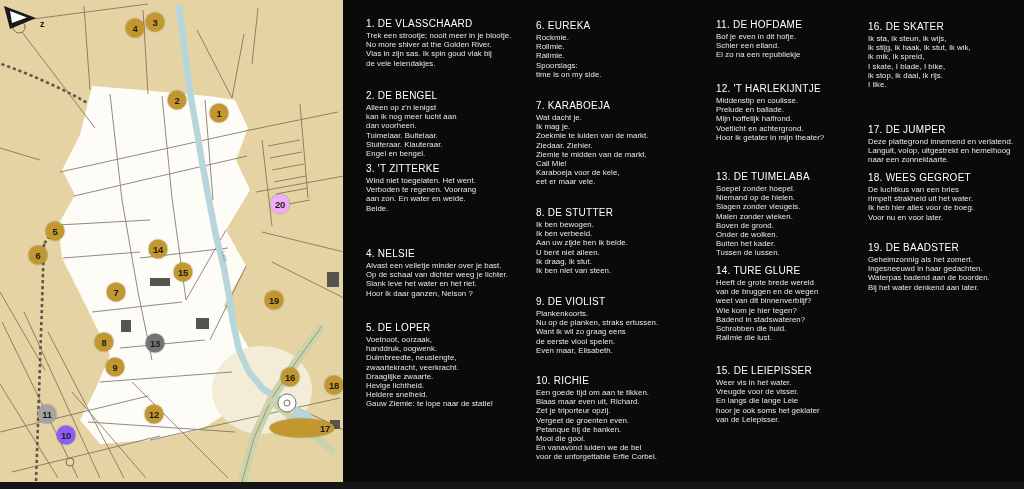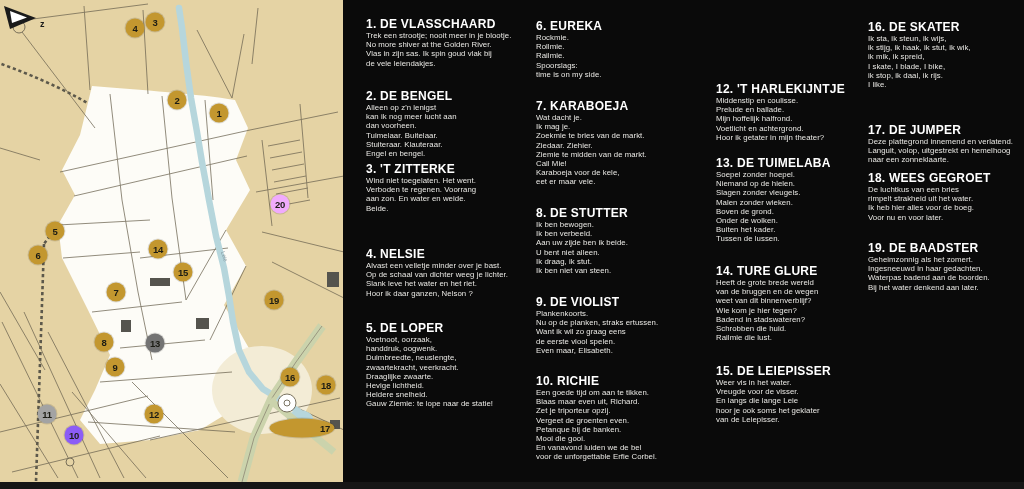--- a/index.html
+++ b/index.html
@@ -12,21 +12,21 @@
   .marker{position:absolute;width:19px;height:19px;border-radius:50%;
           transform:translate(-50%,-50%);display:flex;align-items:center;justify-content:center;
           font-weight:bold;font-size:9.5px;letter-spacing:-0.3px;
           box-shadow:0 0 0 1px rgba(0,0,0,0.12);}
   #compass{position:absolute;left:280px;top:4px;width:52px;height:34px;}
 
   
   #panel{position:absolute;left:343px;top:0;width:681px;height:489px;background:#0a0a0a;}
   .poem-col{position:absolute;top:0;width:168px;height:482px;}
   .poem{position:absolute;left:0;white-space:nowrap;}
-  .poem-title{font-size:12px;line-height:10px;font-weight:bold;color:#ffffff;
+  .poem-title{font-size:10px;line-height:10px;font-weight:normal;color:#ffffff;
               letter-spacing:0.25px;margin:0 0 2px 0;}
   .poem-line{font-size:7.8px;line-height:9.2px;color:#e9e8e4;letter-spacing:0.05px;margin:0;}
 
   
   #bottom-strip{position:absolute;left:0;bottom:0;width:1024px;height:7px;background:#161616;}
 </style>
 </head>
 <body>
 
 <div id="stage">
@@ -134,29 +134,29 @@
     <div id="markers">
         <div class="marker" style="left: 219px; top: 113px; background: rgb(195, 151, 47); color: rgb(28, 28, 20);">1</div>
         <div class="marker" style="left: 177px; top: 100px; background: rgb(195, 151, 47); color: rgb(28, 28, 20);">2</div>
         <div class="marker" style="left: 155px; top: 22px; background: rgb(195, 151, 47); color: rgb(28, 28, 20);">3</div>
         <div class="marker" style="left: 135px; top: 28px; background: rgb(195, 151, 47); color: rgb(28, 28, 20);">4</div>
         <div class="marker" style="left: 55px; top: 231px; background: rgb(195, 151, 47); color: rgb(28, 28, 20);">5</div>
         <div class="marker" style="left: 38px; top: 255px; background: rgb(195, 151, 47); color: rgb(28, 28, 20);">6</div>
         <div class="marker" style="left: 116px; top: 292px; background: rgb(195, 151, 47); color: rgb(28, 28, 20);">7</div>
         <div class="marker" style="left: 104px; top: 342px; background: rgb(195, 151, 47); color: rgb(28, 28, 20);">8</div>
         <div class="marker" style="left: 115px; top: 367px; background: rgb(195, 151, 47); color: rgb(28, 28, 20);">9</div>
-        <div class="marker" style="left: 74px; top: 435px; background: #8b5cf6; color: rgb(28, 28, 20);">10</div>
+        <div class="marker" style="left: 66px; top: 435px; background: #8b5cf6; color: rgb(28, 28, 20);">10</div>
         <div class="marker" style="left: 47px; top: 414px; background: #a3a3a3; color: rgb(28, 28, 20);">11</div>
         <div class="marker" style="left: 154px; top: 414px; background: rgb(195, 151, 47); color: rgb(28, 28, 20);">12</div>
         <div class="marker" style="left: 155px; top: 343px; background: #737373; color: rgb(28, 28, 20);">13</div>
         <div class="marker" style="left: 158px; top: 249px; background: rgb(195, 151, 47); color: rgb(28, 28, 20);">14</div>
         <div class="marker" style="left: 183px; top: 272px; background: rgb(195, 151, 47); color: rgb(28, 28, 20);">15</div>
         <div class="marker" style="left: 290px; top: 377px; background: rgb(195, 151, 47); color: rgb(28, 28, 20);">16</div>
         <div class="marker" style="left: 302px; top: 428px; background: rgb(195, 151, 47); color: rgb(28, 28, 20); padding-left: 46px;">17</div>
-        <div class="marker" style="left: 326px; top: 385px; background: rgb(195, 151, 47); color: rgb(28, 28, 20);">18</div>
+        <div class="marker" style="left: 334px; top: 385px; background: rgb(195, 151, 47); color: rgb(28, 28, 20);">18</div>
         <div class="marker" style="left: 274px; top: 300px; background: rgb(195, 151, 47); color: rgb(28, 28, 20);">19</div>
         <div class="marker" style="left: 280px; top: 204px; background: #f0abfc; color: rgb(28, 28, 20);">20</div>
       </div>
   </div>
 
   <div id="panel">
     <div class="poem-col" style="left:23px">
         <div class="poem" style="top: 19px;">
           <div class="poem-title">1. DE VLASSCHAARD</div>
           <div class="poem-line">Trek een strootje; nooit meer in je blootje.</div>
@@ -205,21 +205,21 @@
           <div class="poem-line">Rockmie.</div>
           <div class="poem-line">Rollmie.</div>
           <div class="poem-line">Railmie.</div>
           <div class="poem-line">Spoorslags:</div>
           <div class="poem-line">time is on my side.</div>
         </div>
         <div class="poem" style="top: 101px;">
           <div class="poem-title">7. KARABOEJA</div>
           <div class="poem-line">Wat dacht je.</div>
           <div class="poem-line">Ik mag je.</div>
-          <div class="poem-line">Zoekmie te bries van de markt.</div>
+          <div class="poem-line">Zoekmie te luiden van de markt.</div>
           <div class="poem-line">Ziedaar. Ziehier.</div>
           <div class="poem-line">Ziemie te midden van de markt.</div>
           <div class="poem-line">Call Mie!</div>
           <div class="poem-line">Karaboeja voor de kele,</div>
           <div class="poem-line">eet er maar vele.</div>
         </div>
         <div class="poem" style="top: 208px;">
           <div class="poem-title">8. DE STUTTER</div>
           <div class="poem-line">Ik ben bewogen.</div>
           <div class="poem-line">Ik ben verbeeld.</div>
@@ -242,29 +242,35 @@
           <div class="poem-line">Blaas maar even uit, Richard.</div>
           <div class="poem-line">Zet je triporteur opzij.</div>
           <div class="poem-line">Vergeet de groenten even.</div>
           <div class="poem-line">Petanque bij de banken.</div>
           <div class="poem-line">Mooi die gooi.</div>
           <div class="poem-line">En vanavond luiden we de bel</div>
           <div class="poem-line">voor de unforgettable Erfie Corbel.</div>
         </div>
       </div>
     <div class="poem-col" style="left:373px">
+        <div class="poem" style="top: 20px;">
+          <div class="poem-title">11. DE HOFDAME</div>
+          <div class="poem-line">Bof je even in dit hofje.</div>
+          <div class="poem-line">Schier een eiland.</div>
+          <div class="poem-line">Ei zo na een republiekje</div>
+        </div>
         <div class="poem" style="top: 84px;">
           <div class="poem-title">12. 'T HARLEKIJNTJE</div>
           <div class="poem-line">Middenstip en coulisse.</div>
           <div class="poem-line">Prelude en ballade.</div>
           <div class="poem-line">Mijn hoffelijk halfrond.</div>
           <div class="poem-line">Voetlicht en achtergrond.</div>
           <div class="poem-line">Hoor ik getater in mijn theater?</div>
         </div>
-        <div class="poem" style="top: 158px;">
+        <div class="poem" style="top: 172px;">
           <div class="poem-title">13. DE TUIMELABA</div>
           <div class="poem-line">Soepel zonder hoepel.</div>
           <div class="poem-line">Niemand op de hielen.</div>
           <div class="poem-line">Slagen zonder vleugels.</div>
           <div class="poem-line">Malen zonder wieken.</div>
           <div class="poem-line">Boven de grond.</div>
           <div class="poem-line">Onder de wolken.</div>
           <div class="poem-line">Buiten het kader.</div>
           <div class="poem-line">Tussen de lussen.</div>
         </div>

